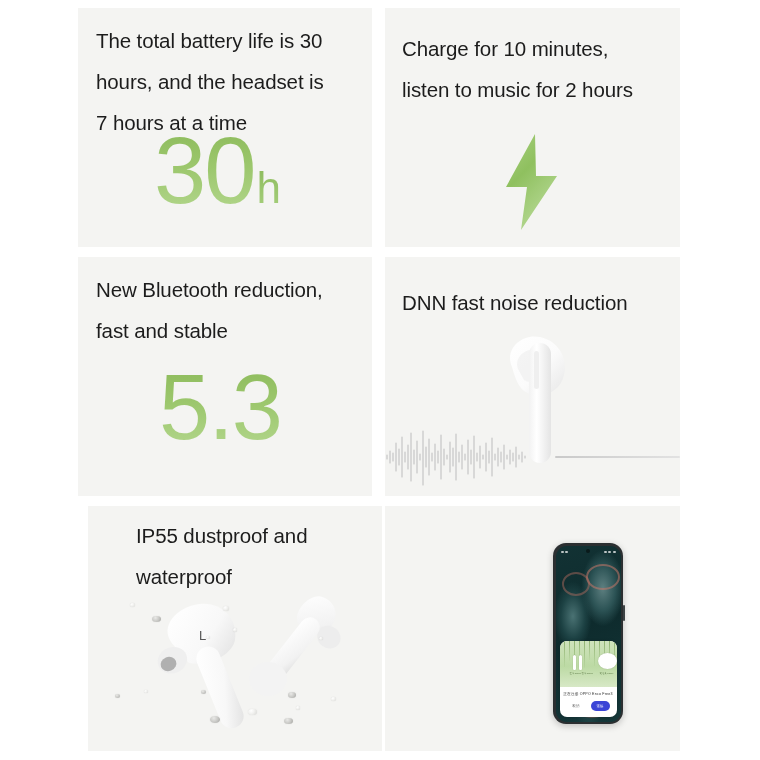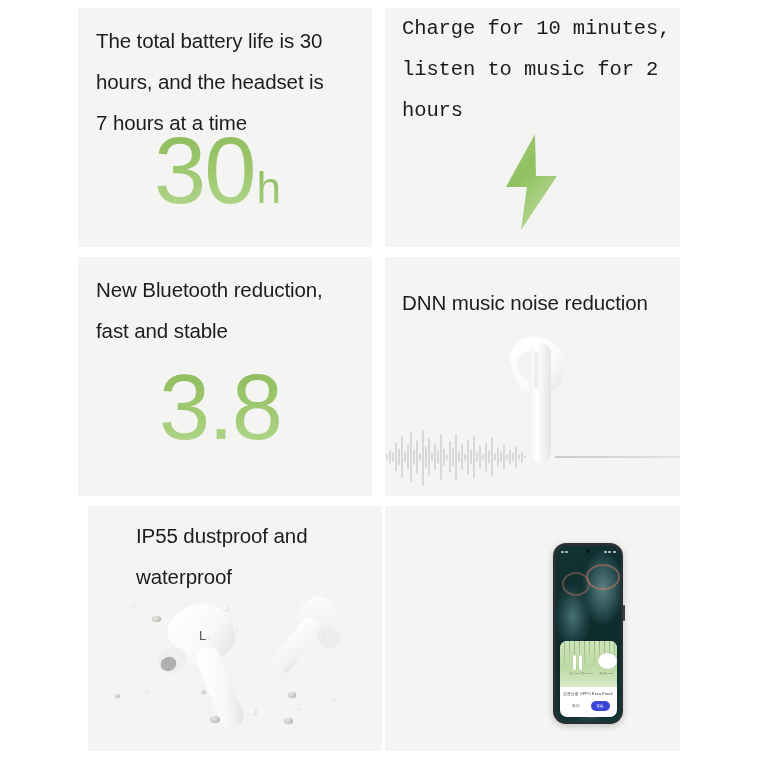--- a/index.html
+++ b/index.html
@@ -210,47 +210,47 @@
     <div class="card-title" style="left:18px; top:12px; width:268px;">The total battery life is 30
 hours, and the headset is
 7 hours at a time</div>
     <div class="stat" style="left:76px; top:120px;">
       <span class="num">30</span>
       <span class="unit">h</span>
     </div>
   </div>
 
   <div class="card" style="left:385px; top:8px; width:295px; height:239px;">
-    <div class="card-title" style="left:17px; top:0; width:272px;font-family:Liberation Mono, monospace;">Charge for 10 minutes,
+    <div class="card-title" style="left:17px; top:20px; width:272px;">Charge for 10 minutes,
 listen to music for 2 hours</div>
     <div class="bolt" style="left:497px; top:132px; width:70px; height:96px; left:112px; top:124px;">
       <svg width="70" height="100" viewBox="0 0 70 100" aria-hidden="true">
         <defs>
           <linearGradient id="boltGrad" x1="0" y1="0" x2="0.55" y2="1">
             <stop offset="0%" stop-color="#a9d081"></stop>
             <stop offset="45%" stop-color="#8fc05f"></stop>
             <stop offset="100%" stop-color="#b6d994"></stop>
           </linearGradient>
         </defs>
         <path d="M38 2 L9 55 L30 55 L24 98 L60 44 L39 44 Z" fill="url(#boltGrad)"></path>
       </svg>
     </div>
   </div>
 
   <div class="card" style="left:78px; top:257px; width:294px; height:239px;">
     <div class="card-title" style="left:18px; top:12px; width:268px;">New Bluetooth reduction,
 fast and stable</div>
     <div class="stat wide" style="left:81px; top:108px;">
-      <span class="num">3.8</span>
+      <span class="num">5.3</span>
       <span class="unit"></span>
     </div>
   </div>
 
   <div class="card" style="left:385px; top:257px; width:295px; height:239px;">
-    <div class="card-title" style="left:17px; top:25px; width:275px;">DNN music noise reduction</div>
+    <div class="card-title" style="left:17px; top:25px; width:275px;">DNN fast noise reduction</div>
 
     <div class="wave" style="left:0px; top:168px; width:145px; height:64px;">
       <svg width="145" height="64" viewBox="0 0 145 64" aria-hidden="true">
         <g stroke="#c4c4c4" stroke-width="1.15" stroke-linecap="round">
           <line x1="2" y1="30" x2="2" y2="34"></line>
           <line x1="5" y1="26" x2="5" y2="38"></line>
           <line x1="8" y1="28" x2="8" y2="36"></line>
           <line x1="11" y1="18" x2="11" y2="46"></line>
           <line x1="14" y1="24" x2="14" y2="40"></line>
           <line x1="17" y1="12" x2="17" y2="52"></line>

